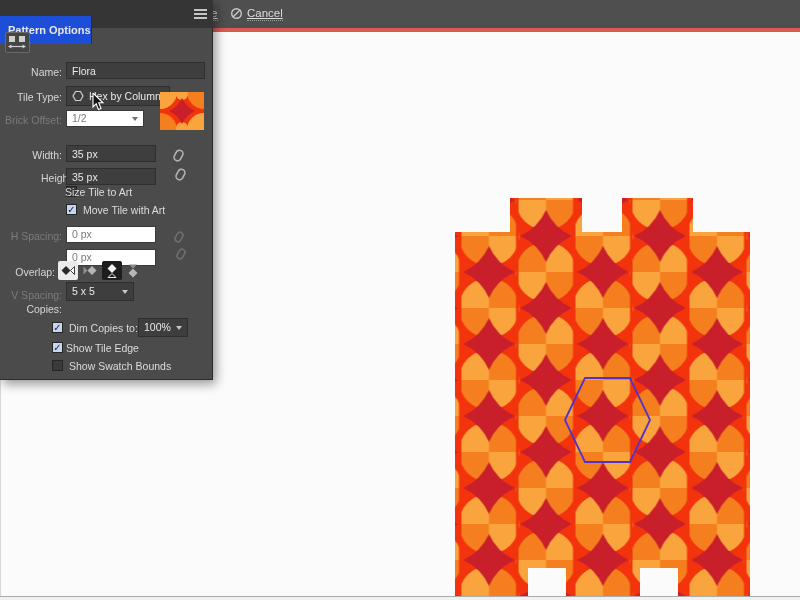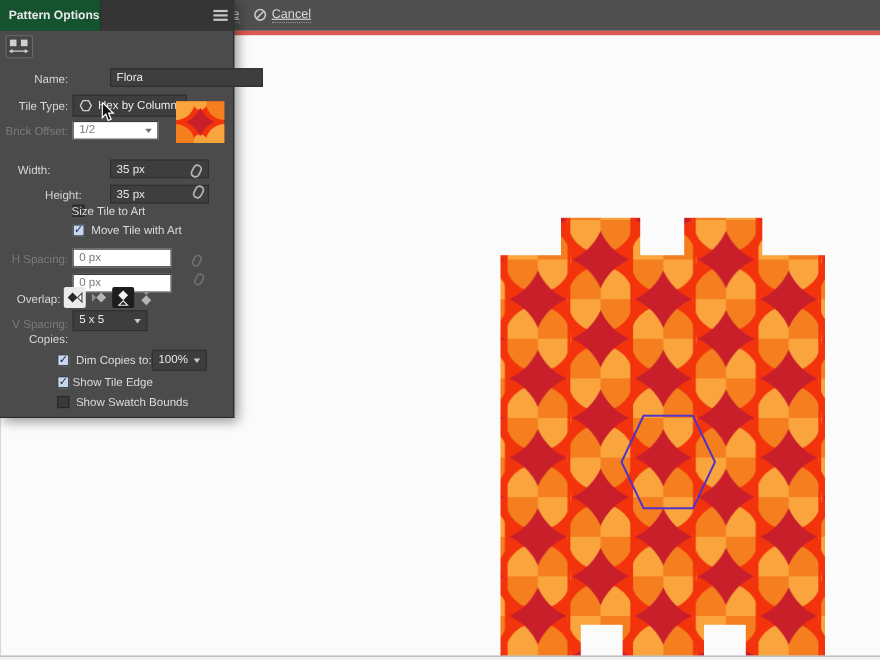--- a/index.html
+++ b/index.html
@@ -19,34 +19,34 @@
   .doc-canvas { position:absolute; left:0; top:32px; width:800px; height:568px; background:#FBFBFB; z-index:1; }
   .left-edge { position:absolute; left:0; top:380px; width:1px; height:216px; background:#D8D8D8; z-index:3; }
   .bottom-strip { position:absolute; left:0; top:596px; width:800px; height:4px; background:#F1F1F1;
                   border-top:1px solid #ACACAC; z-index:6; }
   .pattern-canvas { position:absolute; left:440px; top:190px; z-index:4; }
 
   
   .panel { position:absolute; left:0; top:0; width:213px; height:380px; background:#4B4B4B; z-index:10;
            box-shadow:3px 4px 10px rgba(0,0,0,.4); border-bottom:1px solid #2B2B2B; border-right:1px solid #2B2B2B; }
   .panel-header { position:absolute; left:0; top:0; width:213px; height:28px; background:#353535; }
-  .panel-tab { position:absolute; left:0; top:0; width:92px; height:28px; background:#14532d;
+  .panel-tab { position:absolute; left:0; top:16px; width:92px; height:28px; background:#1d4ed8;
                border-right:1px solid #2E2E2E; }
   .panel-title { position:absolute; left:8px; top:8px; font-size:11px; font-weight:bold; color:#E8E8E8; white-space:nowrap; }
   .hamburger { position:absolute; right:6px; top:9px; width:13px; height:10px; cursor:pointer; }
   .hamburger i { display:block; height:2px; background:#C6C6C6; margin-bottom:2px; }
 
   .tool-btn { position:absolute; left:5px; top:32px; width:25px; height:21px; background:#454545;
               border:1px solid #6A6A6A; border-radius:2px; cursor:pointer; }
 
   .lbl { position:absolute; left:0; width:62px; text-align:right; font-size:10.5px; color:#D6D6D6; white-space:nowrap; }
   .lbl.dis { color:#7B7B7B; }
   .field { position:absolute; background:#3E3E3E; border:1px solid #2F2F2F; color:#E8E8E8;
            font-size:10.5px; font-family:"Liberation Sans", sans-serif; padding:0 5px; height:17px; line-height:15px; }
-  input.field { outline:none;margin-left:34px; }
+  input.field { outline:none; }
   .field.dis { background:#ffffff; color:#7B7B7B; border-color:#3A3A3A; }
   .dd { display:flex; align-items:center; gap:5px; cursor:pointer; }
   .chev { width:0; height:0; border-left:3.5px solid transparent; border-right:3.5px solid transparent;
           border-top:4px solid #C8C8C8; margin-left:auto; }
   .chev.dis { border-top-color:#6E6E6E; }
 
   .cb { position:absolute; width:11px; height:11px; border:1px solid #262626; background:#3A3A3A; cursor:pointer;
         font-size:10px; line-height:10px; text-align:center; color:#16243D; }
   .cb.on { background:#C7D6EE; }
   .cb-lbl { position:absolute; font-size:10.5px; color:#DCDCDC; white-space:nowrap; }
@@ -166,21 +166,21 @@
     </g>
     <g fill="#F9A43D">
       <path d="M0,0 L17,0 A17 17 0 0 1 0,17 Z"></path>
       <path d="M44,38 L27,38 A17 17 0 0 1 44,21 Z"></path>
       <circle cx="22" cy="2" r="6"></circle>
         <circle cx="22" cy="36" r="6"></circle>
     </g>
     <path d="M9,19 Q18,15 22,6 Q26,15 35,19 Q26,23 22,32 Q18,23 9,19 Z" fill="#C91F2B"></path>
   </svg>
 
-  <span class="lbl" style="top:149px;text-align:center;">Width:</span>
+  <span class="lbl" style="top:149px;">Width:</span>
   <input class="field" style="left: 66px; top: 145px; width: 90px;" value="35 px">
   <span class="lbl" style="top:172px;padding-left:41px;">Height:</span>
   <input class="field" style="left: 66px; top: 168px; width: 90px;" value="35 px">
 
   <svg style="position:absolute; left:168px; top:147px;" width="22" height="38">
     <g stroke="#B3B3B3" stroke-width="1.6" fill="none">
       <rect x="7" y="3" width="7" height="11" rx="3.5" transform="rotate(28 10.5 8.5)"></rect>
       <rect x="9" y="22" width="7" height="11" rx="3.5" transform="rotate(28 12.5 27.5)"></rect>
     </g>
   </svg>

